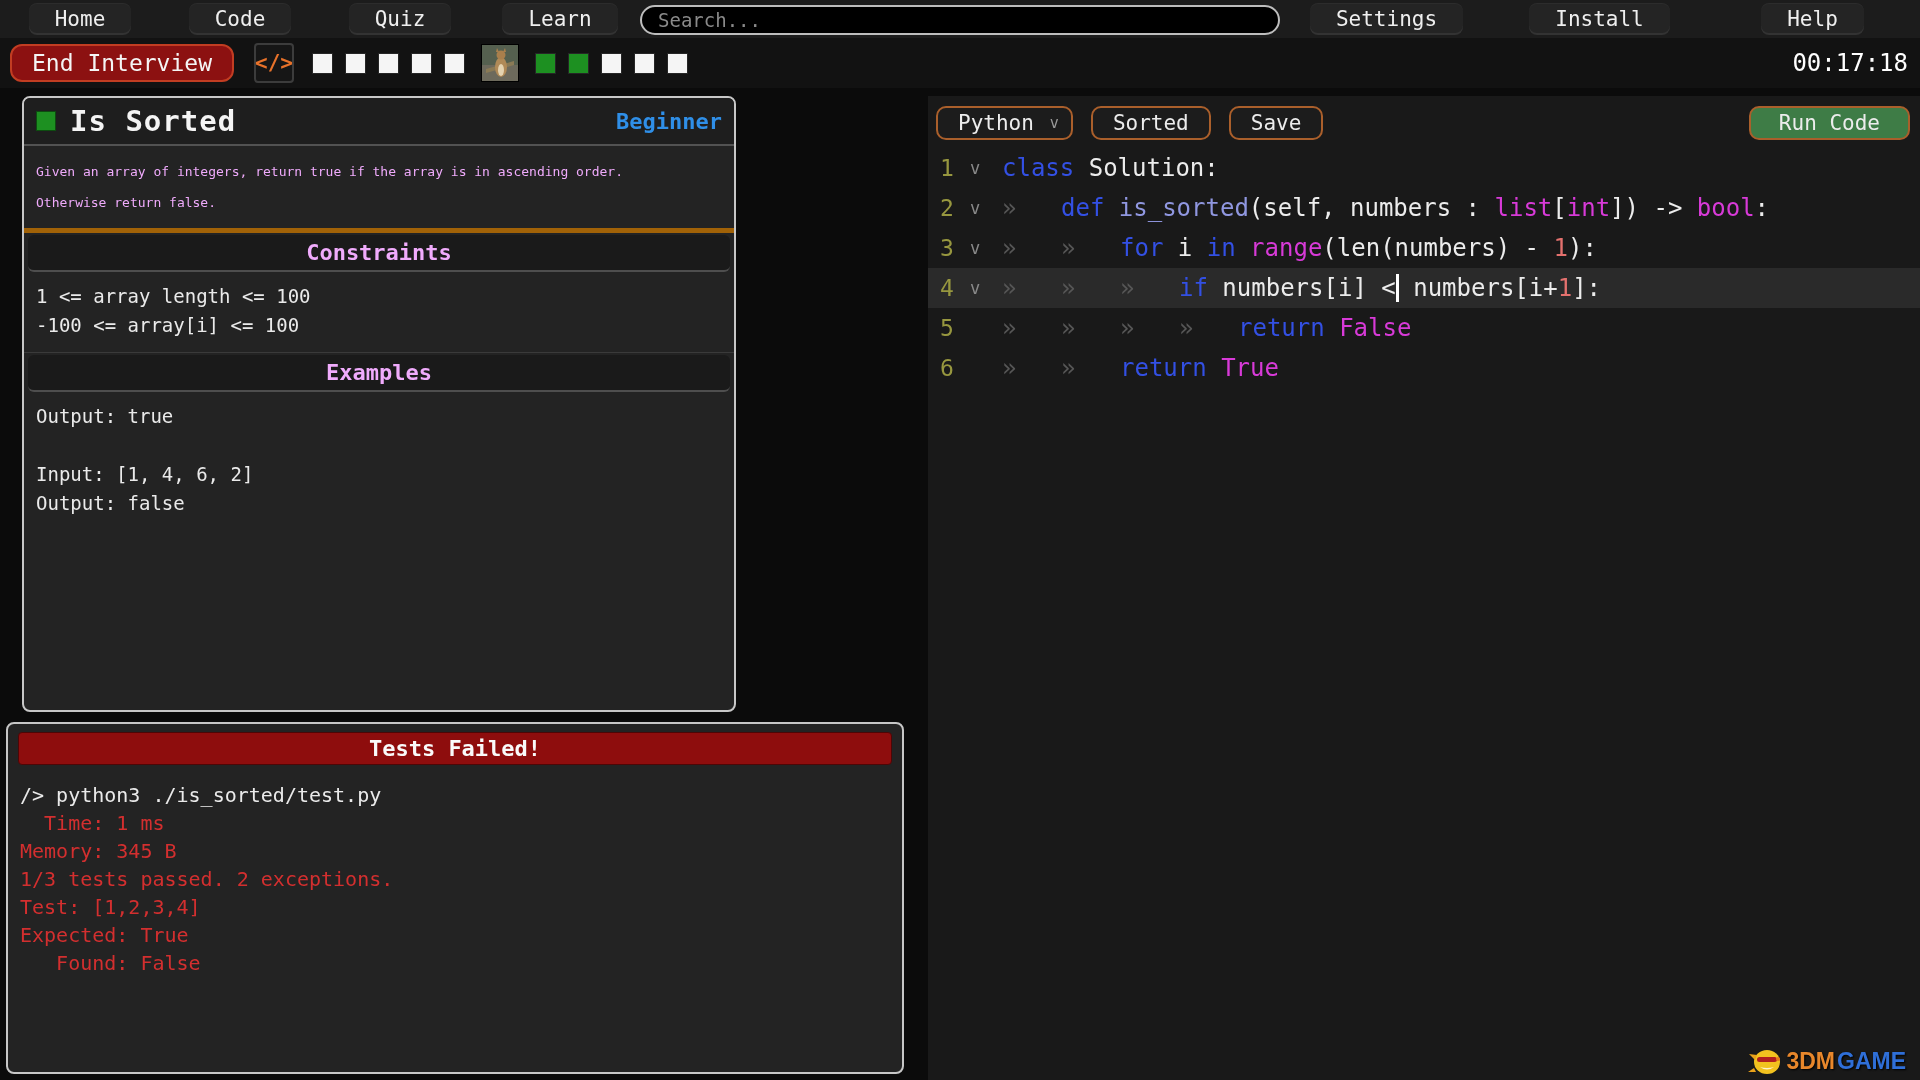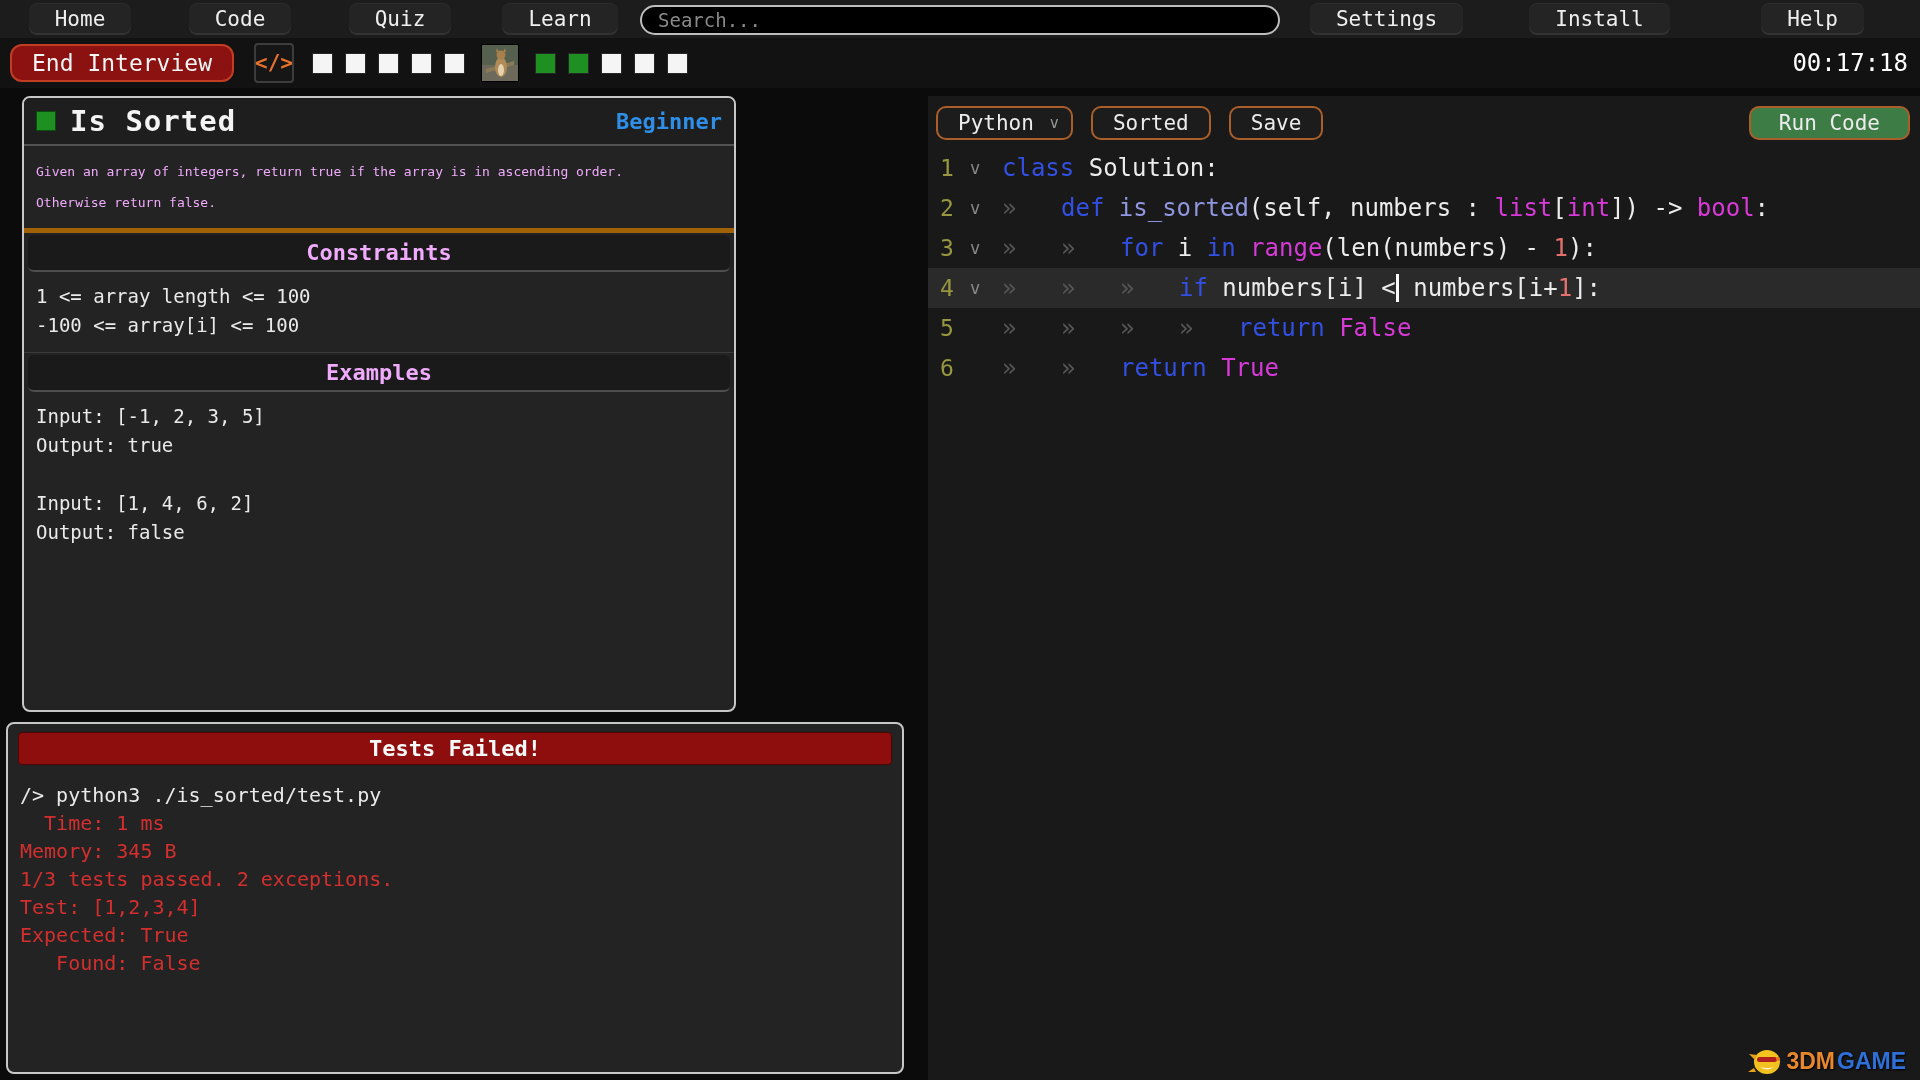--- a/index.html
+++ b/index.html
@@ -168,21 +168,21 @@
 <div class="panel panel-problem">
   <div class="prob-header">
     <div class="green-dot"></div>
     <div class="prob-title">Is Sorted</div>
     <div class="difficulty">Beginner</div>
   </div>
   <div class="prob-desc">Given an array of integers, return true if the array is in ascending order. Otherwise return false.</div>
   <div class="section-strip">Constraints</div>
   <div class="mono-block" id="constraints-block"><div>1 &lt;= array length &lt;= 100</div><div>-100 &lt;= array[i] &lt;= 100</div></div>
   <div class="section-strip">Examples</div>
-  <div class="mono-block last" id="examples-block"><div>Input: [-1, 2, 3, 5]</div><div>Output: true</div><div class="example-gap"></div><div>Input: [1, 4, 6, 2]</div><div>Output: false</div></div>
+  <div class="mono-block last" id="examples-block"><div>Output: true</div><div class="example-gap"></div><div>Input: [1, 4, 6, 2]</div><div>Output: false</div></div>
 </div>
 
 <div class="panel panel-tests">
   <div class="fail-banner">Tests Failed!</div>
   <div class="console" id="console-out"><div class="tone-normal">/&gt; python3 ./is_sorted/test.py</div><div class="tone-error">  Time: 1 ms</div><div class="tone-error">Memory: 345 B</div><div class="tone-error">1/3 tests passed. 2 exceptions.</div><div class="tone-error">Test: [1,2,3,4]</div><div class="tone-error">Expected: True</div><div class="tone-error">   Found: False</div></div>
 </div>
 
 <div class="editor-panel">
   <div class="ed-toolbar">
     <div class="tbtn select">

